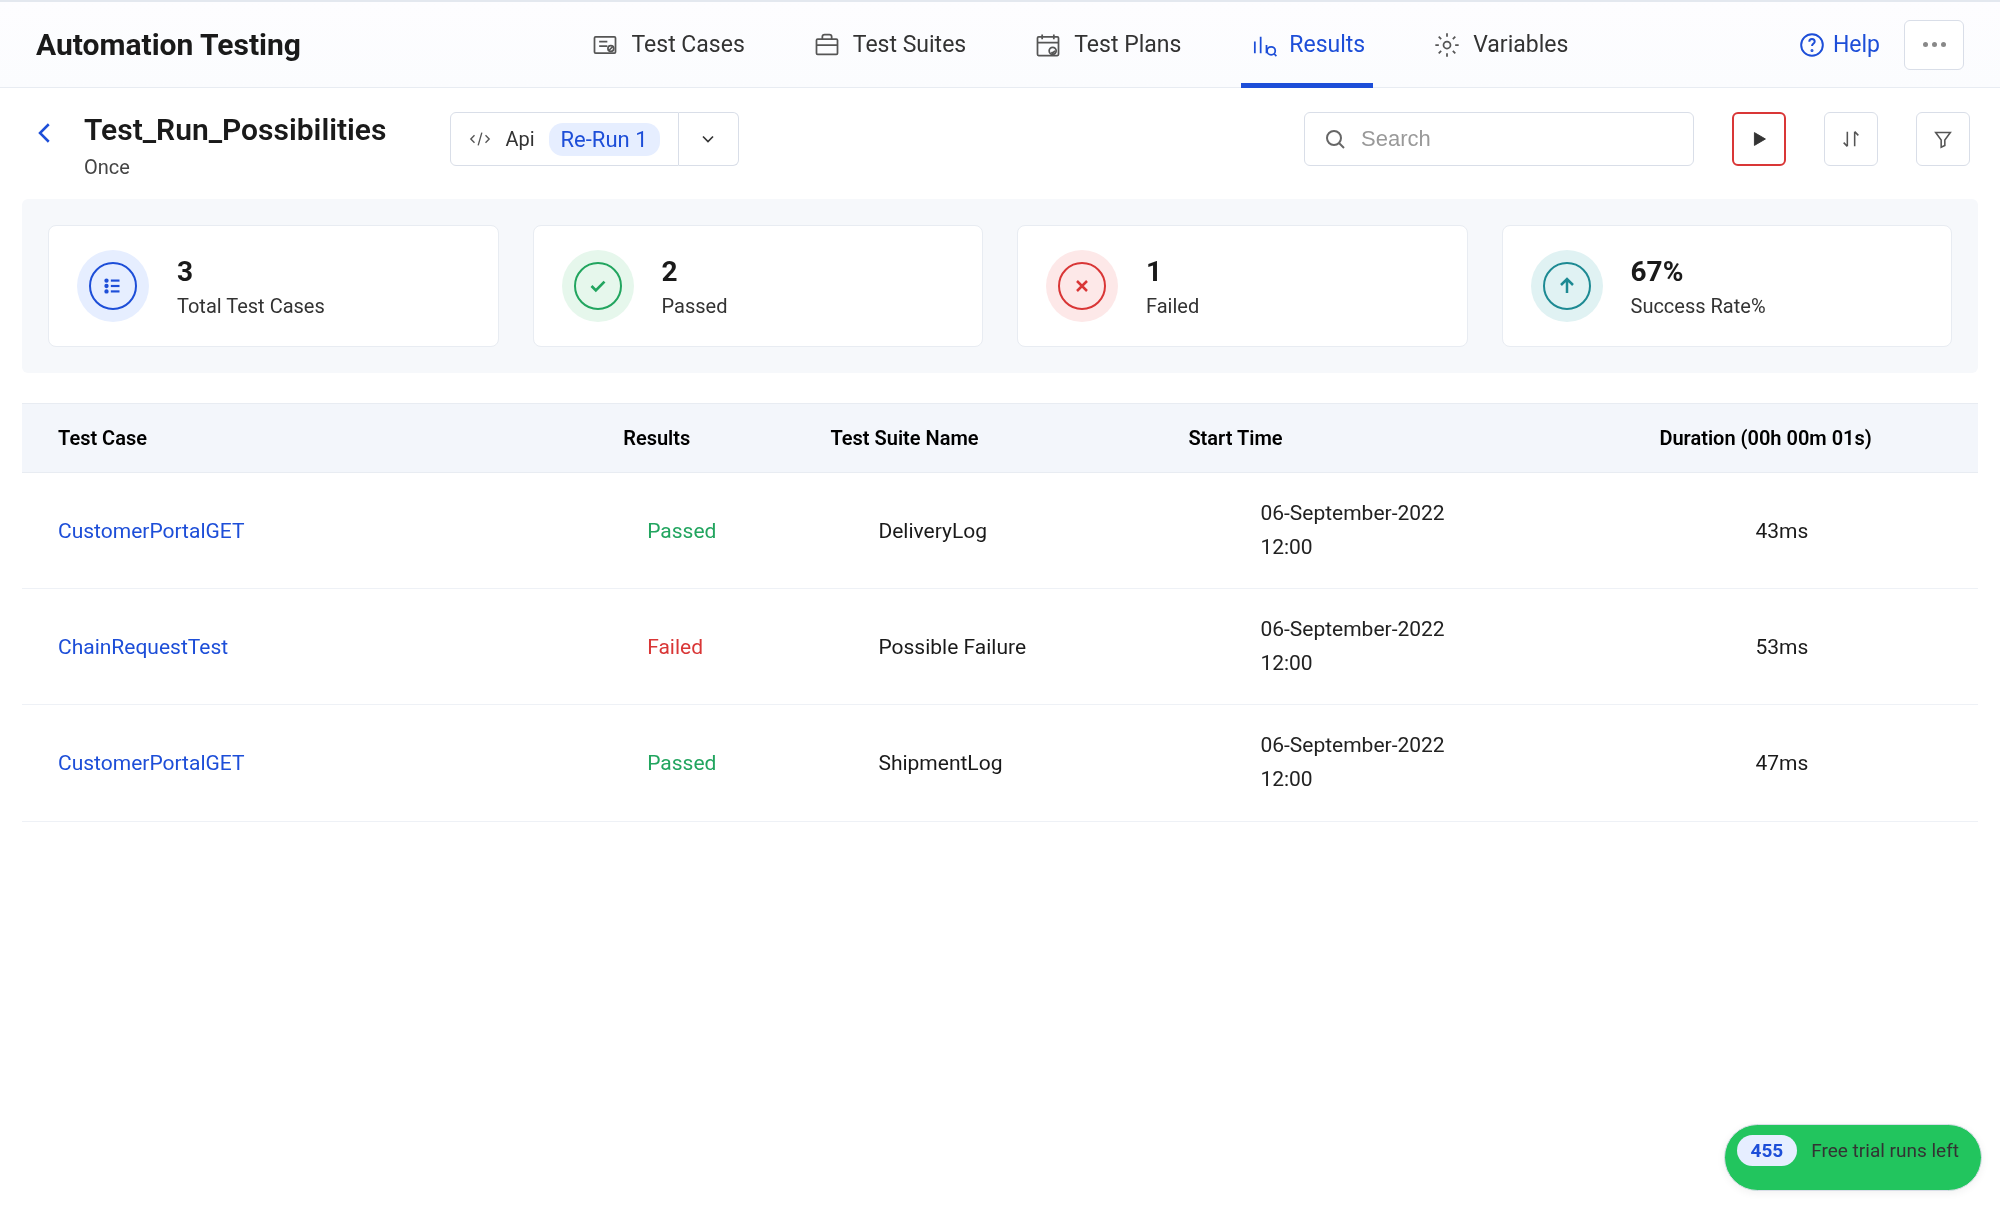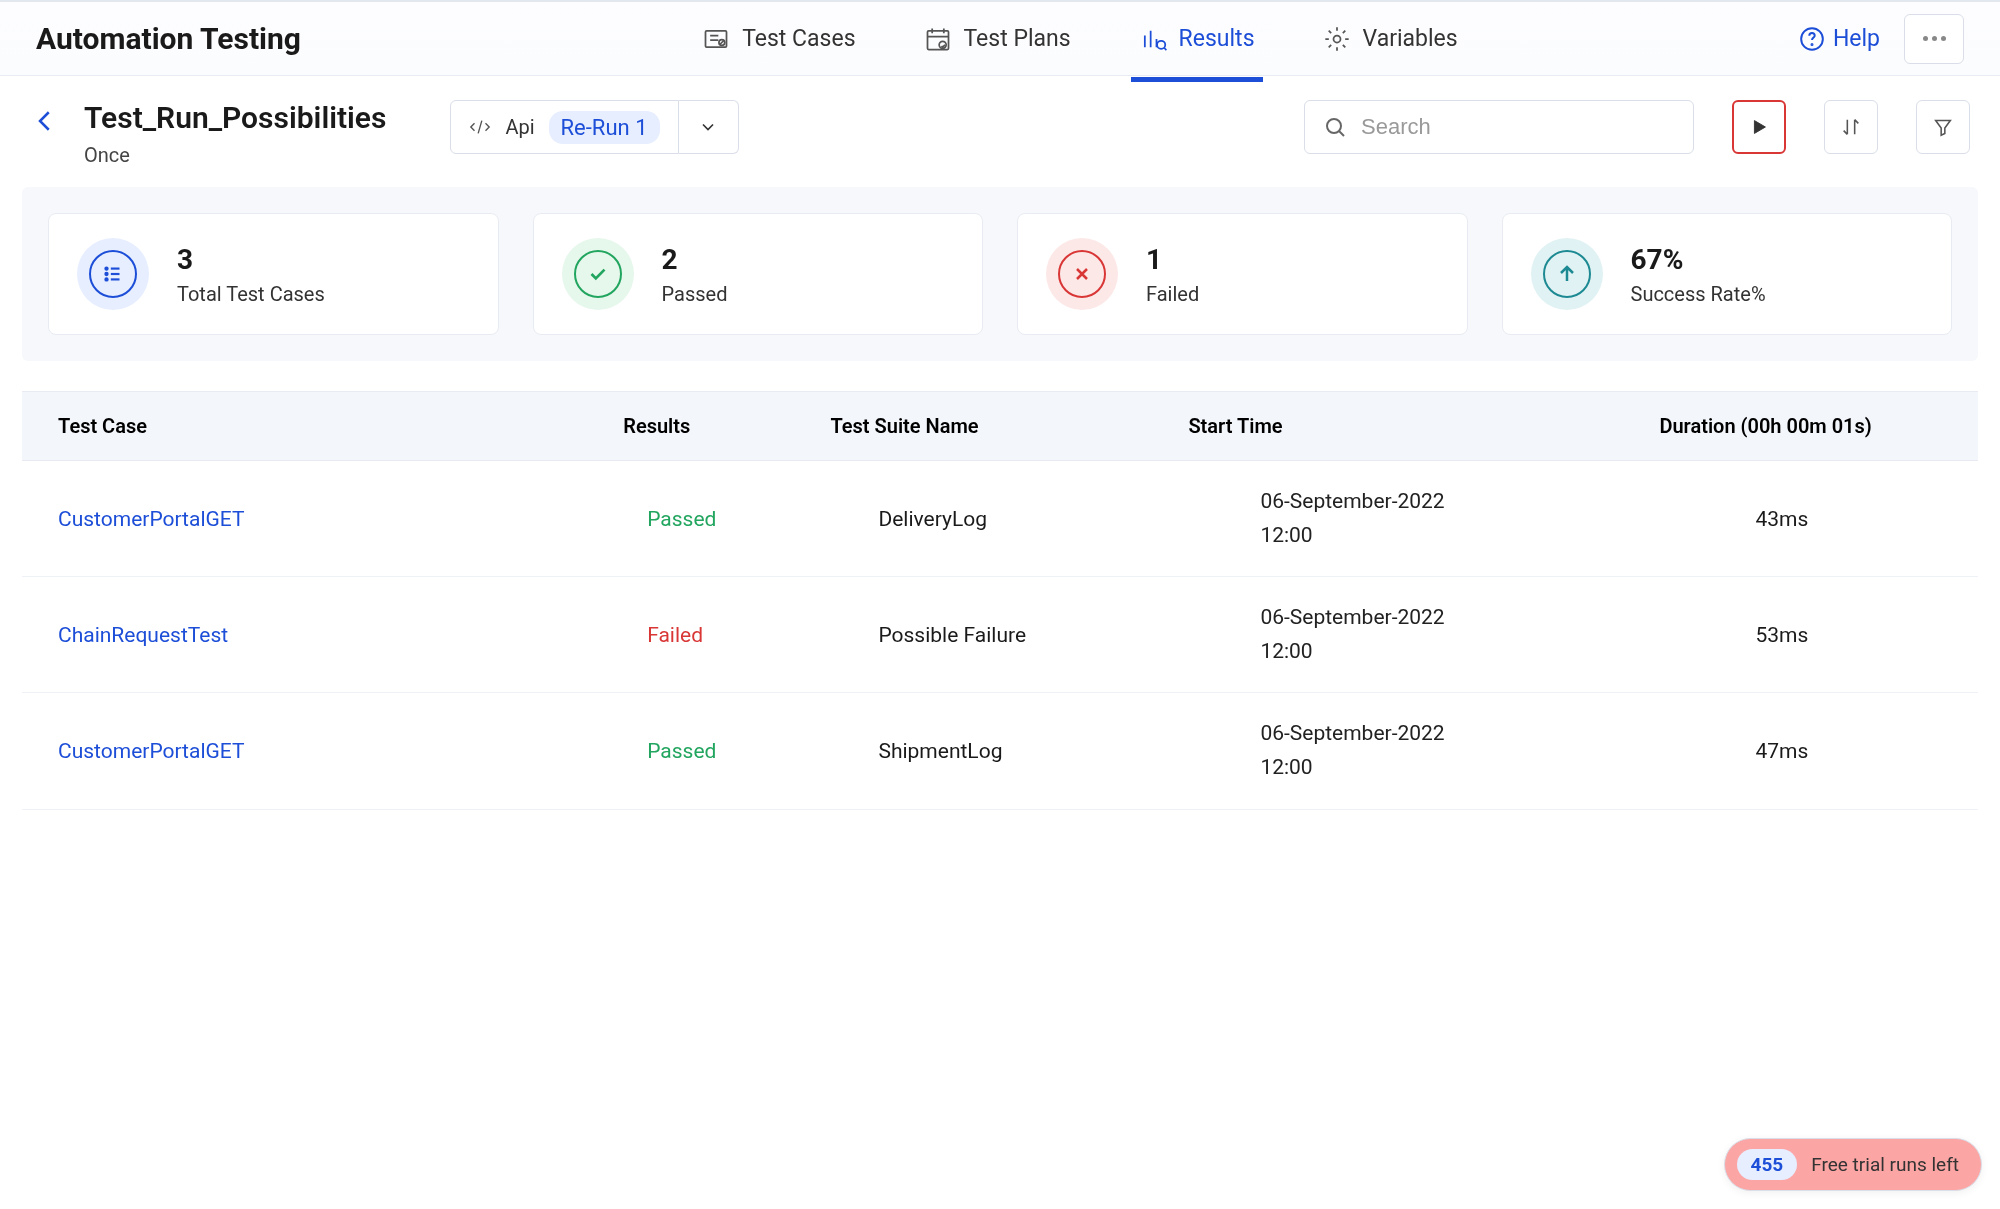--- a/index.html
+++ b/index.html
@@ -2,21 +2,21 @@
 <html><head>
   <meta charset="utf-8">
   <style>
     * { margin: 0; padding: 0; box-sizing: border-box; }
     body { font-family: -apple-system, BlinkMacSystemFont, "Segoe UI", Roboto, Helvetica, Arial, sans-serif; color: #1a1a1a; background: #fff; }
     
     .top-nav {
       display: flex;
       align-items: center;
       padding: 0 36px;
-      height: 76px;
+      height: 88px;
       border-top: 2px solid #e3e8ef;
       border-bottom: 1px solid #e8ecf2;
       background: linear-gradient(#fdfdff, #fbfcfe);
     }
     .app-title { font-size: 30px; font-weight: 700; color: #1a1a1a; flex: 0 0 auto; margin-right: 60px; }
     .nav-tabs { display: flex; gap: 52px; align-items: center; flex: 1; justify-content: center; }
     .nav-tab { display: flex; align-items: center; gap: 12px; font-size: 23px; color: #333; cursor: pointer; position: relative; padding: 28px 8px; }
     .nav-tab.active { color: #1d4ed8; }
     .nav-tab.active::after { content: ""; position: absolute; left: 0; right: 0; bottom: -1px; height: 5px; background: #1d4ed8; }
     .nav-icon { width: 28px; height: 28px; stroke: #555; fill: none; stroke-width: 1.5; }
@@ -73,38 +73,45 @@
     .col-res { flex: 0 0 11%; }
     .col-suite { flex: 0 0 19%; }
     .col-start { flex: 0 0 25%; }
     .col-dur { flex: 0 0 15%; }
     .table-row { display: flex; align-items: center; padding: 24px 36px; border-bottom: 1px solid #eef1f6; font-size: 21px; gap: 24px; }
     .tc-link { color: #1d4ed8; cursor: pointer; }
     .res-passed { color: #22a55f; }
     .res-failed { color: #d93636; }
     .start-time { line-height: 1.6; color: #222; }
 
-    .trial-badge { position: fixed; right: 18px; bottom: 18px; background: #fca5a5; border: 1px solid #d9dee8; border-radius: 999px; padding: 10px 22px 10px 12px; display: flex; align-items: center; gap: 14px; box-shadow: 0 2px 8px rgba(0,0,0,0.06); }
+    .trial-badge { position: fixed; right: 18px; bottom: 18px; background: #22c55e; border: 1px solid #d9dee8; border-radius: 999px; padding: 10px 22px 24px 12px; display: flex; align-items: center; gap: 14px; box-shadow: 0 2px 8px rgba(0,0,0,0.06); }
     .trial-count { background: #e6eeff; color: #1d4ed8; font-weight: 700; border-radius: 999px; padding: 4px 14px; font-size: 19px; }
     .trial-text { font-size: 19px; color: #333; }
   </style>
 </head>
 <body>
 
 <div class="top-nav">
   <div class="app-title">Automation Testing</div>
   <div class="nav-tabs">
     <div class="nav-tab">
       <svg class="nav-icon" viewBox="0 0 24 24">
           <rect x="3" y="5" width="18" height="14" rx="1"></rect>
           <path d="M7 9h7M7 13h7"></path>
           <circle cx="17" cy="15" r="2.5"></circle>
           <path d="M15.5 16.5l3-3"></path>
         </svg>
       <span>Test Cases</span>
+    </div>
+    <div class="nav-tab">
+      <svg class="nav-icon" viewBox="0 0 24 24">
+          <rect x="3" y="7" width="18" height="13" rx="1"></rect>
+          <path d="M8 7V5a2 2 0 012-2h4a2 2 0 012 2v2M3 12h18"></path>
+        </svg>
+      <span>Test Suites</span>
     </div>
     <div class="nav-tab">
       <svg class="nav-icon" viewBox="0 0 24 24">
           <rect x="3" y="5" width="18" height="16" rx="1"></rect>
           <path d="M7 3v4M17 3v4M3 10h18"></path>
           <circle cx="16" cy="17" r="3"></circle>
           <path d="M15 18l1 1 2-2"></path>
         </svg>
       <span>Test Plans</span>
     </div>

